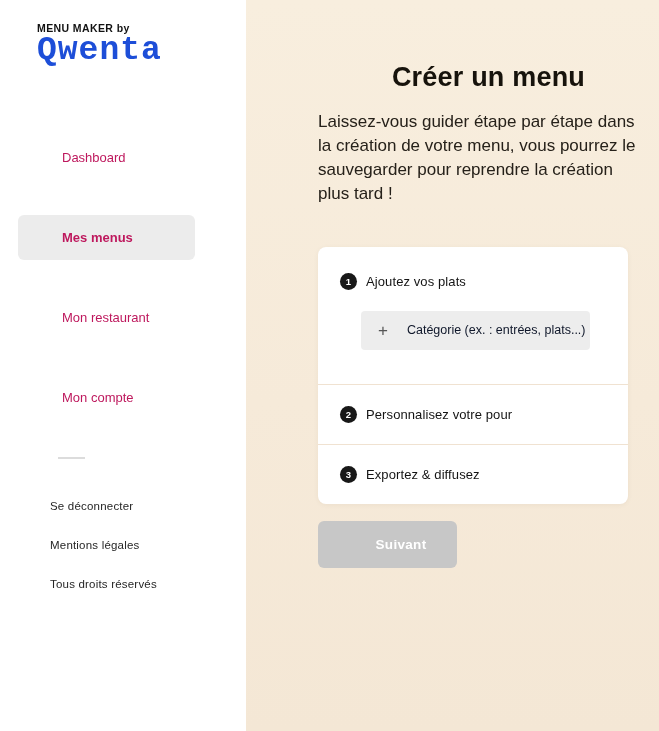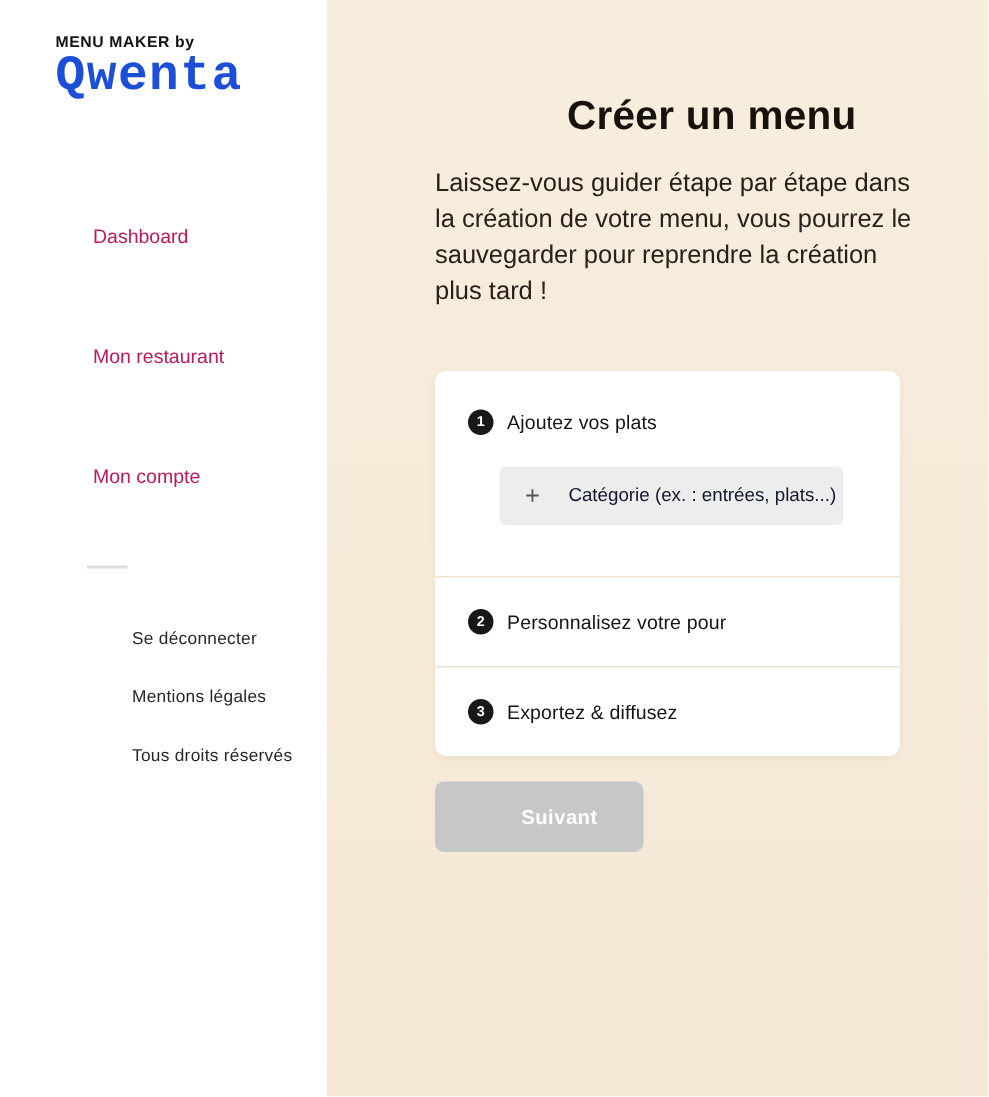--- a/index.html
+++ b/index.html
@@ -2,21 +2,21 @@
 <html><head>
 <meta charset="utf-8">
 <style>
   * { box-sizing: border-box; margin: 0; padding: 0; }
   html, body { width: 659px; height: 731px; }
   body {
     font-family: "Liberation Sans", sans-serif;
     overflow: hidden;
     background: #ffffff;
   }
-  .app { display: flex; width: 659px; height: 731px; }
+  .app { display: flex; width: 659px; height: 731px; gap: 28px; }
 
   
   .sidebar {
     width: 218px;
     min-width: 218px;
     height: 100%;
     background: #ffffff;
     position: relative;
   }
   .logo { padding: 22px 0 0 37px; cursor: pointer; }
@@ -50,27 +50,26 @@
   .nav-item.active { background: #ececec; font-weight: 600; }
   .side-divider {
     margin: 37px 0 0 58px;
     width: 27px;
     height: 2px;
     background: #dcdcdc;
   }
   .side-footer { margin-top: 41px; }
   .footer-link {
     display: block;
-    padding-left: 70px;
+    padding-left: 50px;
     margin-bottom: 27px;
     font-size: 11.5px;
     color: #262626;
     letter-spacing: 0.2px;
     cursor: pointer;
-    margin-left: 18px;
   }
 
   
   .main {
     flex: 1;
     height: 100%;
     background: linear-gradient(180deg, #f8eede 0%, #f6ead9 55%, #f4e7d5 100%);
     padding: 62px 0 0 72px;
   }
   .page-title {
@@ -163,20 +162,21 @@
 <div class="app">
 
   <aside class="sidebar">
     <div class="logo">
       <div class="logo-small">MENU MAKER by</div>
       <div class="logo-name">Qwenta</div>
     </div>
 
     <nav class="side-nav">
       <div class="nav-item">Dashboard</div>
+      <div class="nav-item active">Mes menus</div>
       <div class="nav-item">Mon restaurant</div>
       <div class="nav-item">Mon compte</div>
     </nav>
 
     <div class="side-divider"></div>
 
     <div class="side-footer">
       <a class="footer-link">Se déconnecter</a>
       <a class="footer-link">Mentions légales</a>
       <a class="footer-link">Tous droits réservés</a>

